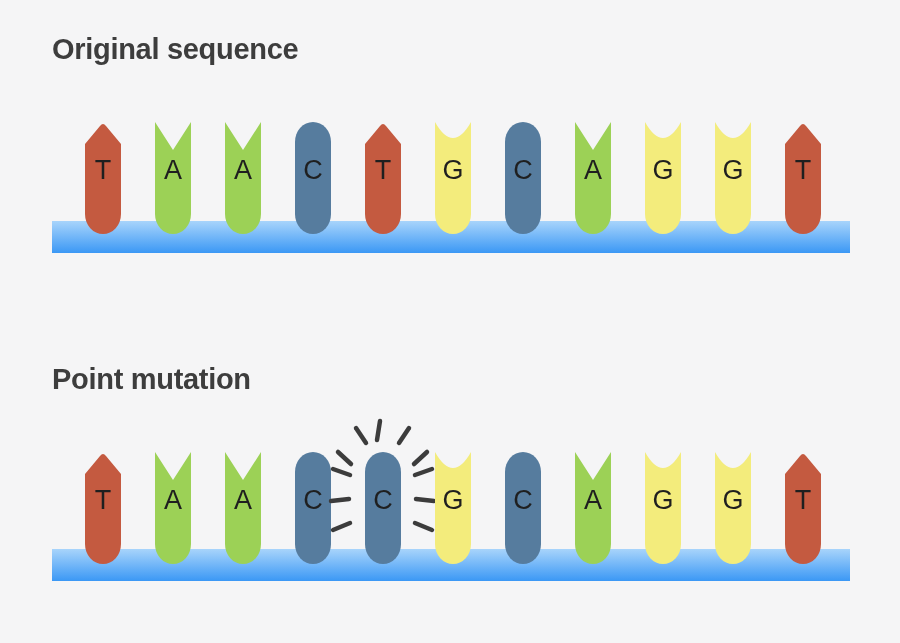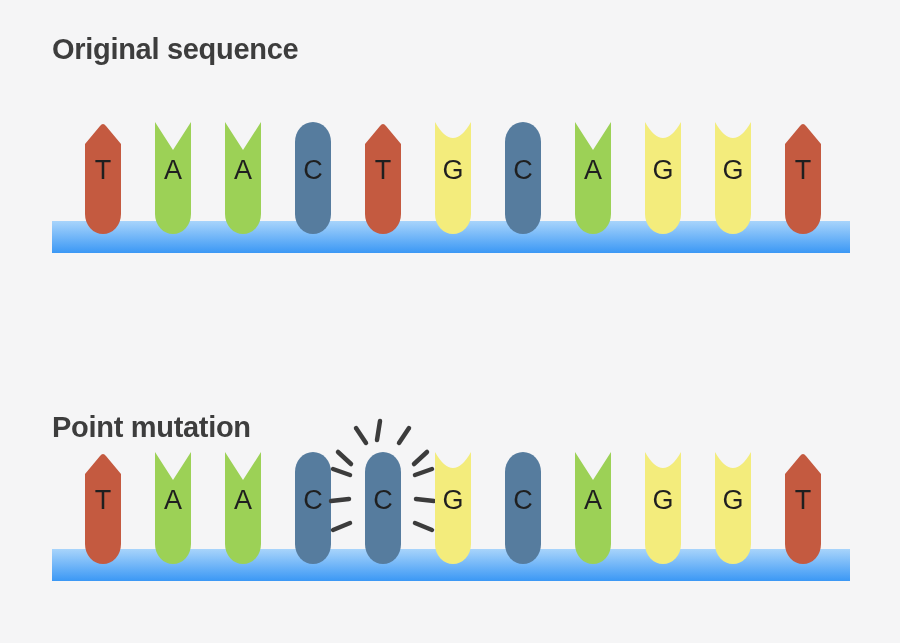--- a/index.html
+++ b/index.html
@@ -116,21 +116,21 @@
         <span class="base-letter" style="color: rgb(31, 31, 31);">G</span>
       </div>
       <div class="pill" style="left: 785px; top: 122px;">
         <svg width="36" height="112" viewBox="0 0 36 112">
           <path d="M0,22 L15,4 Q18,0 21,4 L36,22 L36,92 A18,20 0 0 1 0,92 Z" fill="#c45a40"></path>
         </svg>
         <span class="base-letter" style="color: rgb(31, 31, 31);">T</span>
       </div>
     </div>
 
-  <h2 class="title" id="title-1" style="top: 363px; color: rgb(61, 61, 61); margin-top: 48px;">Point mutation</h2>
+  <h2 class="title" id="title-1" style="top: 363px; color: rgb(61, 61, 61);">Point mutation</h2>
   <div class="strand-layer" id="strand-1">
       <div class="backbone" style="top: 549px; background: linear-gradient(rgb(168, 212, 251) 0%, rgb(59, 152, 245) 100%);"></div>
       <div class="pill" style="left: 85px; top: 452px;">
         <svg width="36" height="112" viewBox="0 0 36 112">
           <path d="M0,22 L15,4 Q18,0 21,4 L36,22 L36,92 A18,20 0 0 1 0,92 Z" fill="#c45a40"></path>
         </svg>
         <span class="base-letter" style="color: rgb(31, 31, 31);">T</span>
       </div>
       <div class="pill" style="left: 155px; top: 452px;">
         <svg width="36" height="112" viewBox="0 0 36 112">

